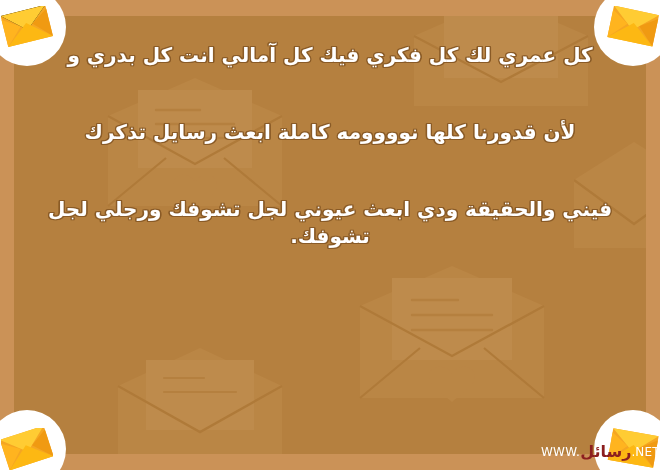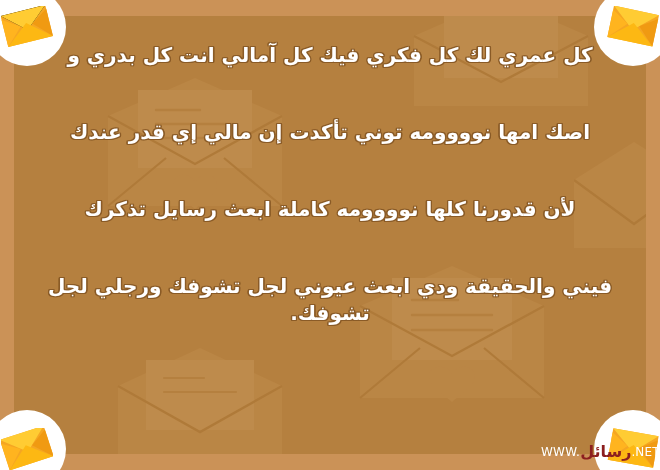--- a/index.html
+++ b/index.html
@@ -205,21 +205,20 @@
       <svg width="120" height="120" viewBox="0 0 120 120">
         <path d="M0 44 L60 6 L120 44 L120 112 L0 112 Z" fill="#c08c4c"></path>
         <path d="M0 44 L60 88 L120 44" fill="none" stroke="#ab7634" stroke-width="2.4"></path>
       </svg>
     </div>
 
   </div>
 
   <div class="lines">
     <p class="line">كل عمري لك كل فكري فيك كل آمالي انت كل بدري و</p>
-    <p class="line">اصك امها نوووومه توني تأكدت إن مالي إي قدر عندك</p>
     <p class="line">لأن قدورنا كلها نوووومه كاملة ابعث رسايل تذكرك</p>
     <p class="line wrap">فيني والحقيقة ودي ابعث عيوني لجل تشوفك ورجلي لجل تشوفك.</p>
   </div>
 
   <div class="badge badge-tl">
     <span>
       <svg width="52" height="42" viewBox="0 0 52 42">
         <g transform="rotate(-14 26 21)">
           <path d="M3 4 L49 4 L49 36 L3 36 Z" fill="#f5a623"></path>
           <path d="M3 4 L26 24 L49 4 Z" fill="#ffc котор"></path>

